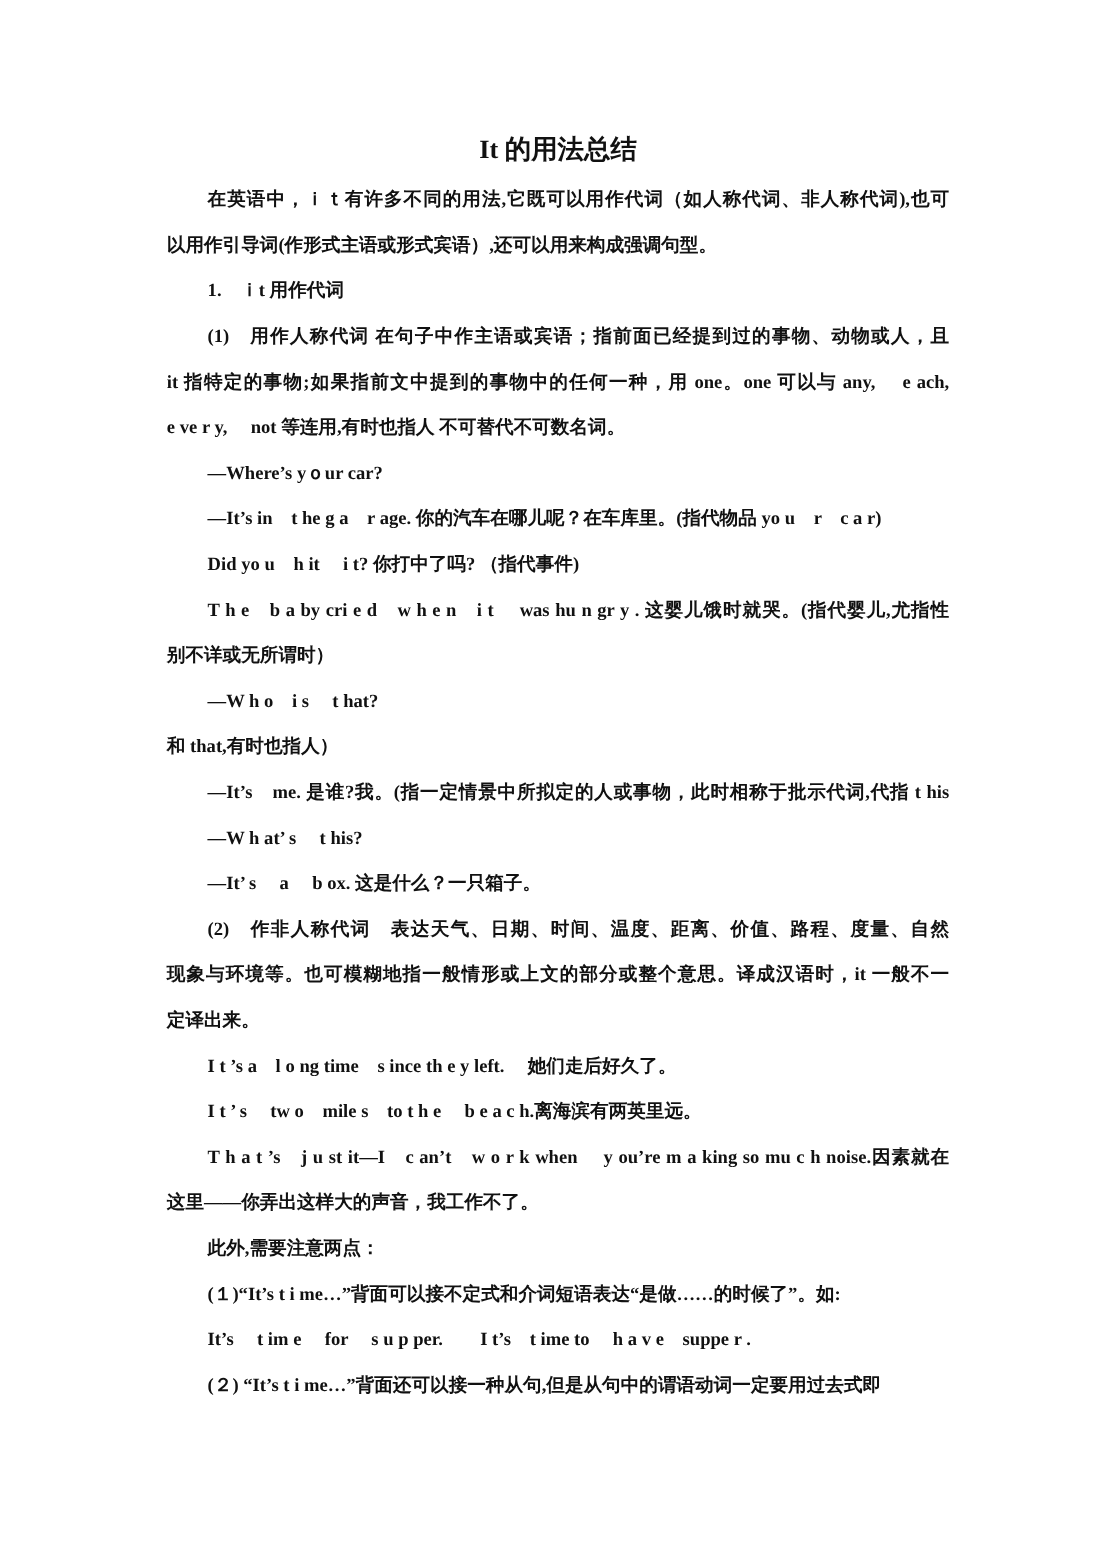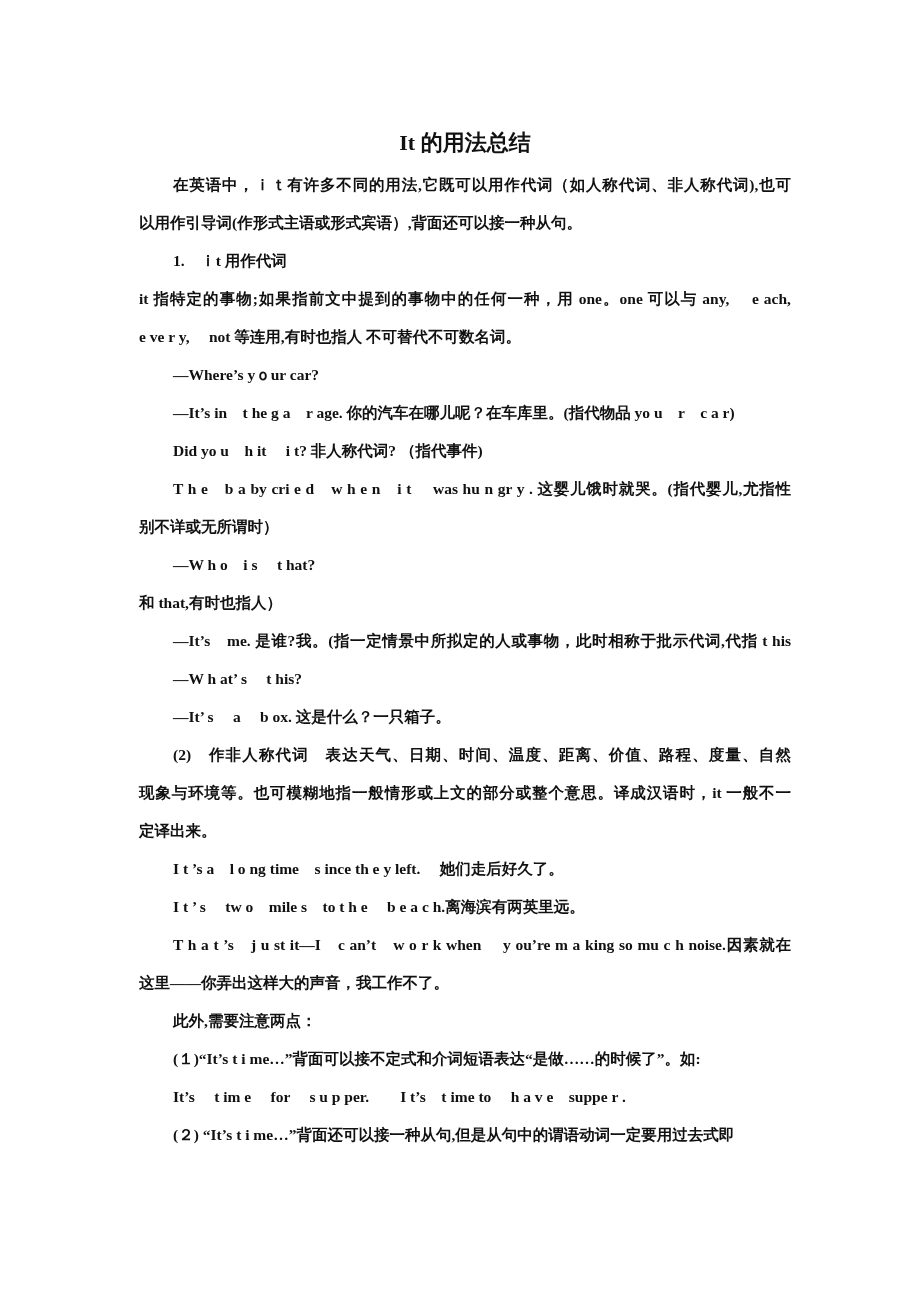--- a/index.html
+++ b/index.html
@@ -2,48 +2,49 @@
 <html><head>
 <meta charset="utf-8">
 <style>
   html, body { margin: 0; padding: 0; background: #ffffff; }
   body {
     width: 920px; height: 1302px; position: relative; overflow: hidden;
     font-family: "Liberation Serif", "DejaVu Serif", serif;
     color: #111111;
   }
   .page {
-    position: absolute; left: 139px; top: 124px; width: 652px;
+    position: absolute; left: 139px; top: 106px; width: 652px;
   }
   .title {
     text-align: center; font-weight: bold; font-size: 22px;
     height: 38px; line-height: 38px; margin-bottom: 4px;
   }
   .line {
     font-size: 15.5px; height: 38px; line-height: 38px;
     white-space: nowrap; overflow: visible; font-weight: bold;
   }
   .indent { padding-left: 34px; }
   .heading { font-weight: bold; }
   .justify { text-align: justify; text-align-last: justify; }
 </style>
 </head>
 <body>
 
 <div class="page">
   <div class="title">It 的用法总结</div>
   <div id="lines">
       <div class="line indent justify">在英语中，ｉｔ有许多不同的用法,它既可以用作代词（如人称代词、非人称代词),也可</div>
-      <div class="line">以用作引导词(作形式主语或形式宾语）,背面还可以接一种从句。</div>
+      <div class="line">以用作引导词(作形式主语或形式宾语）,还可以用来构成强调句型。</div>
       <div class="line indent heading">1.　ｉt 用作代词</div>
+      <div class="line indent justify">(1)　用作人称代词  在句子中作主语或宾语；指前面已经提到过的事物、动物或人，且</div>
       <div class="line justify">it 指特定的事物;如果指前文中提到的事物中的任何一种，用 one。one 可以与 any,　 e ach,</div>
       <div class="line"> e ve r y,　 not 等连用,有时也指人 不可替代不可数名词。</div>
       <div class="line indent">—Where’s yｏur car?</div>
       <div class="line indent">—It’s in　t he g a　r age. 你的汽车在哪儿呢？在车库里。(指代物品 yo u　r　c a r)</div>
-      <div class="line indent">Did yo u　h it　 i t? 非人称代词? （指代事件)</div>
+      <div class="line indent">Did yo u　h it　 i t? 你打中了吗? （指代事件)</div>
       <div class="line indent justify">T h e　b a by cri e d　w h e n　i t　 was hu n gr y . 这婴儿饿时就哭。(指代婴儿,尤指性</div>
       <div class="line">别不详或无所谓时）</div>
       <div class="line indent">—W h o　i s　 t hat?</div>
       <div class="line">和 that,有时也指人）</div>
       <div class="line indent justify">—It’s　me. 是谁?我。(指一定情景中所拟定的人或事物，此时相称于批示代词,代指 t his</div>
       <div class="line indent">—W h at’ s　 t his?</div>
       <div class="line indent">—It’ s　 a　 b ox. 这是什么？一只箱子。</div>
       <div class="line indent justify">(2)　作非人称代词　表达天气、日期、时间、温度、距离、价值、路程、度量、自然</div>
       <div class="line justify">现象与环境等。也可模糊地指一般情形或上文的部分或整个意思。译成汉语时，it 一般不一</div>
       <div class="line">定译出来。</div>

